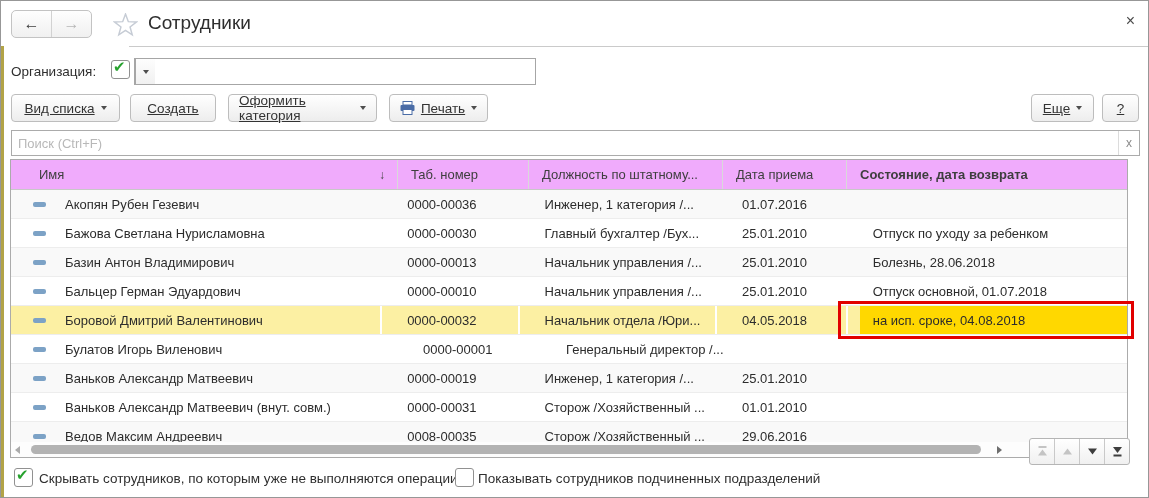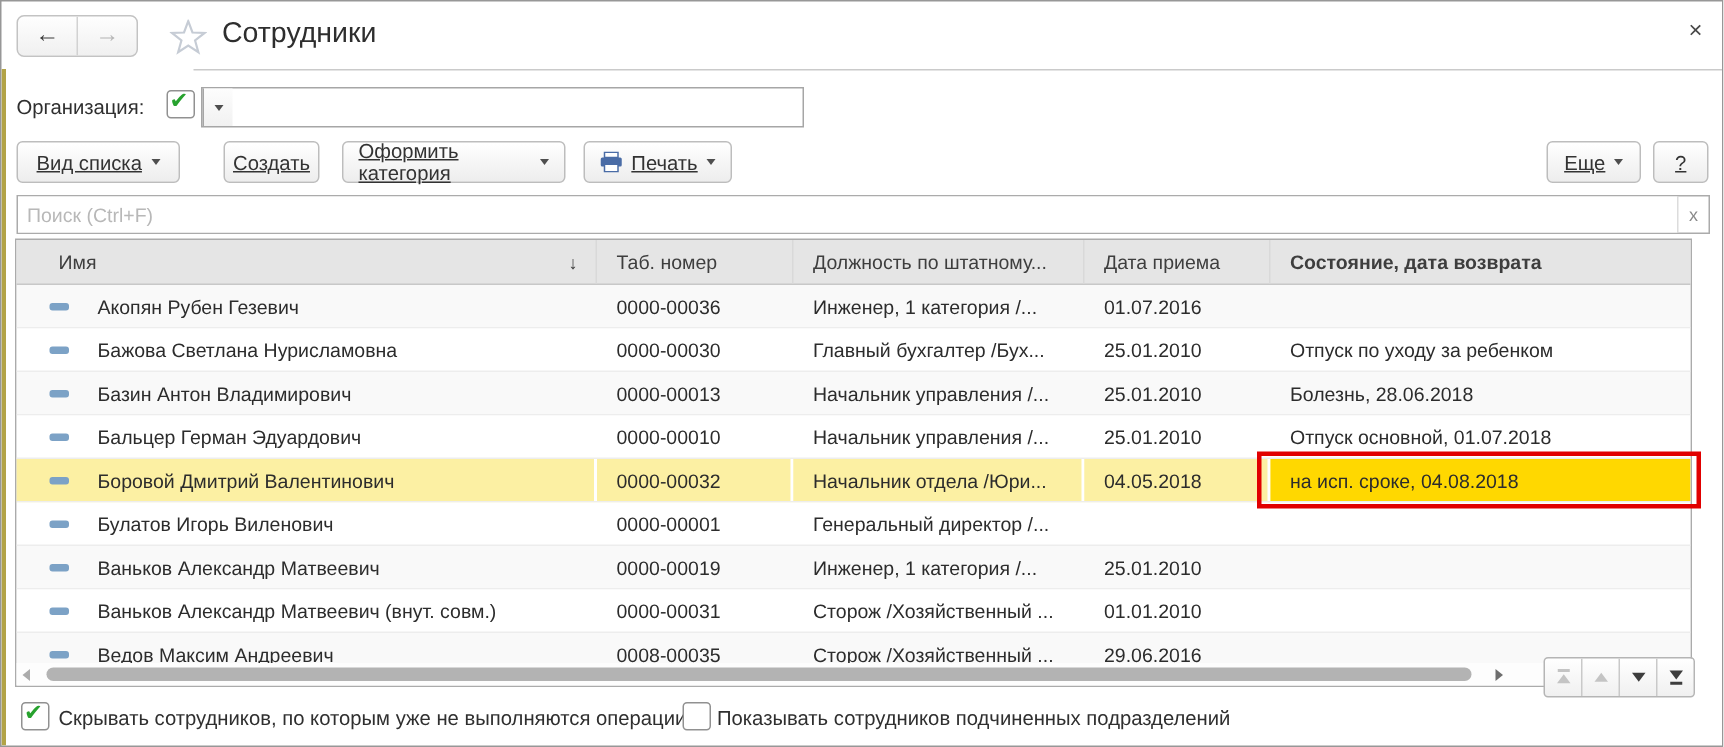--- a/index.html
+++ b/index.html
@@ -29,44 +29,44 @@
                    font-family:"Liberation Sans",sans-serif;background:transparent;}
   .dropbtn{width:19px;border-left:1px solid #a6a6a6;background:linear-gradient(#fdfdfd,#f1f1f1);
            display:flex;align-items:center;justify-content:center;}
   .caret{width:0;height:0;border-left:3.5px solid transparent;border-right:3.5px solid transparent;
          border-top:4px solid #4e4e4e;display:inline-block;}
 
   
   .btn{position:absolute;top:93px;height:28px;border:1px solid #bdbdbd;border-radius:4px;
        background:linear-gradient(#ffffff,#ededed);font-size:13.5px;color:#333;display:flex;
        align-items:center;justify-content:center;gap:6px;box-sizing:border-box;padding:0 10px;cursor:default;text-decoration:underline;}
-  .b-view{left:10px;width:109px;} .b-create{left:148px;width:64px;} .b-doc{left:227px;width:149px;}
+  .b-view{left:10px;width:109px;} .b-create{left:129px;width:86px;} .b-doc{left:227px;width:149px;}
   .b-print{left:388px;width:99px;} .b-more{left:1030px;width:63px;} .b-help{left:1101px;width:37px;}
 
   
   .search{position:absolute;left:10px;top:129px;width:1129px;height:26px;border:1px solid #ababab;
           box-sizing:border-box;display:flex;background:#fff;}
   .search input{flex:1;border:none;outline:none;padding:0 6px;font-size:13px;color:#333;
                 font-family:"Liberation Sans",sans-serif;}
   .search input::placeholder{color:#b8b8b8;}
   .s-clear{width:20px;display:flex;align-items:center;justify-content:center;color:#8a8a8a;
            font-size:12px;border-left:1px solid #dcdcdc;}
 
   
   .table{position:absolute;left:9px;top:158px;width:1118px;height:299px;border:1px solid #ababab;
          box-sizing:border-box;background:#fff;}
-  .thead{position:absolute;left:0;top:0;width:1116px;height:30px;display:flex;background:#e5e5e5;
+  .thead{position:absolute;left:0;top:0;width:1116px;height:30px;display:flex;background:#f0abfc;
          border-bottom:1px solid #c8c8c8;box-sizing:border-box;}
   .hcell{display:flex;align-items:center;font-size:13px;color:#3e3e3e;box-sizing:border-box;
          border-right:1px solid #d9d9d9;padding:0 12px 0 13px;overflow:hidden;white-space:nowrap;}
   .hcell:last-child{border-right:none;font-weight:bold;}
   .hcell.c0{padding-left:28px;}
   .sort{margin-left:auto;font-size:12px;color:#444;}
   .tbody{position:absolute;left:0;top:30px;width:1116px;height:252px;overflow:hidden;}
-  .trow{display:flex;height:29px;box-sizing:border-box;border-bottom:1px solid #ededed;align-items:center;background:#fff;}
+  .trow{display:flex;height:29px;box-sizing:border-box;border-bottom:1px solid #ededed;align-items:center;background:#fff;gap:12px;}
   .trow:nth-child(odd){background:#f9f9f9;}
   .cell{height:100%;display:flex;align-items:center;font-size:13px;color:#2c2c2c;box-sizing:border-box;
         padding-left:13px;overflow:hidden;white-space:nowrap;position:relative;}
   .cell.c0{padding-left:54px;}
   .c0{width:387px;} .c1{width:131px;} .c2{width:194px;} .c3{width:124px;} .c4{width:280px;}
   .dash{position:absolute;left:22px;top:12px;width:13px;height:5px;border-radius:2px;background:#7ca2c6;}
   .trow.sel{background:#fcf0a3;}
   .trow.sel .cell{background:#fcf0a3;border-right:2px solid #fff;}
   .trow.sel .cell:last-child{border-right:none;}
   .trow.sel .cell.gold{background:#ffd800;}

